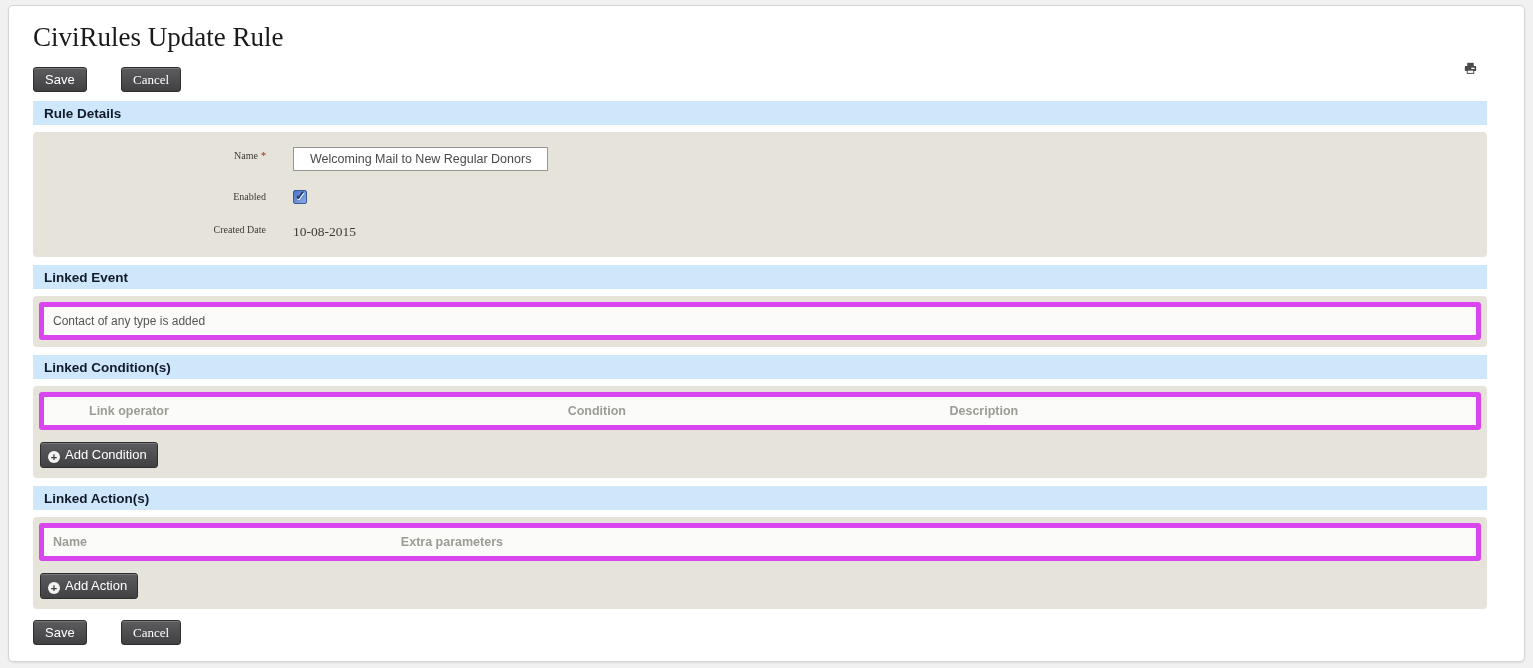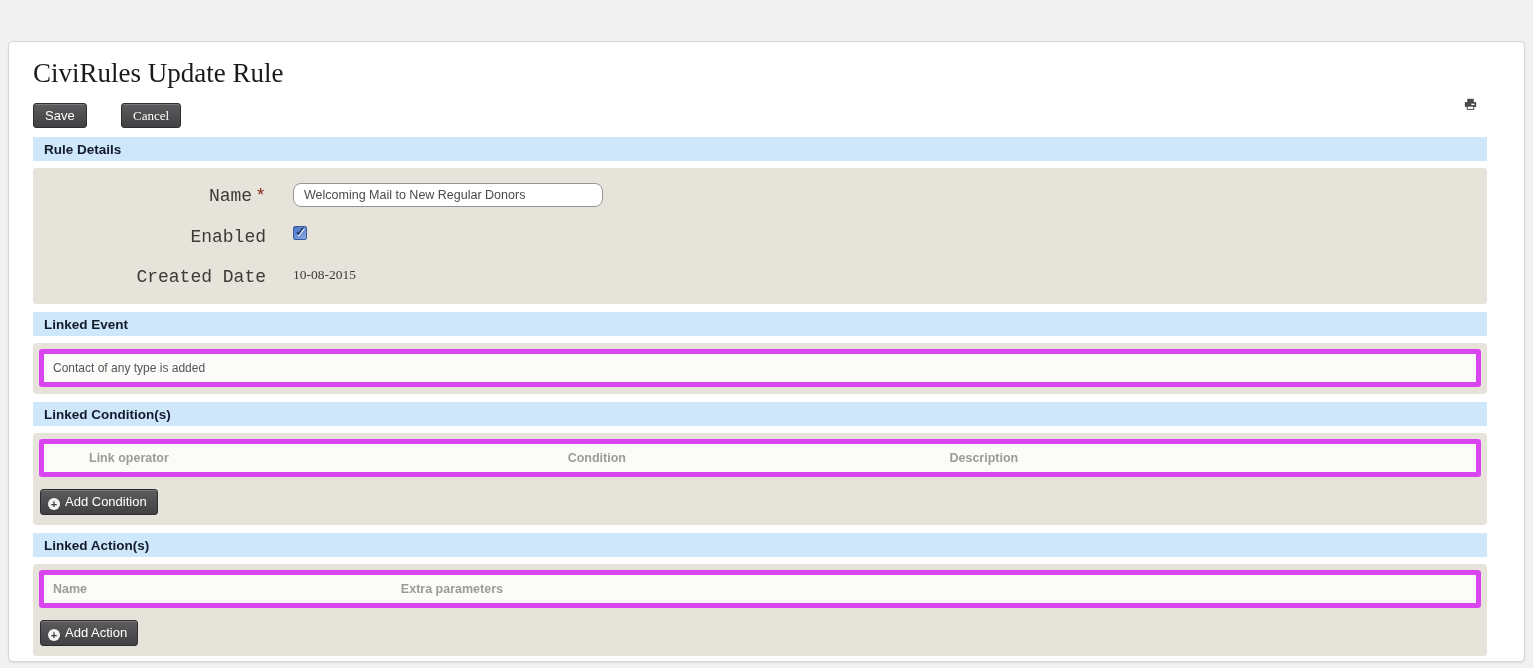--- a/index.html
+++ b/index.html
@@ -9,21 +9,20 @@
     font-family:"Liberation Sans", sans-serif;
     position:relative;
   }
   .page-card {
     position:absolute; left:8px; top:5px; right:8px; bottom:6px;
     background:#ffffff;
     border:1px solid #d4d4d4;
     border-radius:5px;
     box-shadow:0 1px 2px rgba(0,0,0,0.08);
     overflow:hidden;
-    margin-top:36px;
   }
   .content {
     position:relative;
     padding:0 37px 0 24px;
   }
   .page-title {
     font-family:"Liberation Serif", serif;
     font-size:27px;
     font-weight:normal;
     color:#1a1a1a;
@@ -77,40 +76,40 @@
   }
   .panel.details { padding:15px 0 17px 0; }
   .panel.list { padding:6px 6px 7px 6px; }
   .form-row { display:flex; align-items:flex-start; margin-bottom:17px; }
   .form-row:last-child { margin-bottom:0; }
   .form-label {
     flex:0 0 260px;
     text-align:right;
     padding-right:27px;
     padding-top:3px;
-    font-family:Liberation Mono, monospace;
-    font-size:18px;
+    font-family:Liberation Serif, serif;
+    font-size:10px;
     color:#3d3b33;
   }
   .req { color:#8a1f11; margin-left:3px; }
   .form-value {
     font-family:"Liberation Serif", serif;
     font-size:13.5px;
     color:#3d3b33;
     padding-top:3px;
   }
   .text-input {
-    width:310px; height:24px;
+    width:255px; height:24px;
     border:1px solid #969696;
     background:#ffffff;
     font-family:"Liberation Sans", sans-serif;
     font-size:12.5px;
     color:#4a4a4a;
-    padding:2px 10px;
-    border-radius:8px;
+    padding:2px 16px;
+    border-radius:0;
   }
   .checkbox {
     display:inline-block;
     width:14px; height:14px;
     background:linear-gradient(135deg,#4a74c6,#8aabe2);
     border:1px solid #3a5a9a;
     border-radius:2px;
     position:relative;
     cursor:pointer;
     margin-top:2px;

